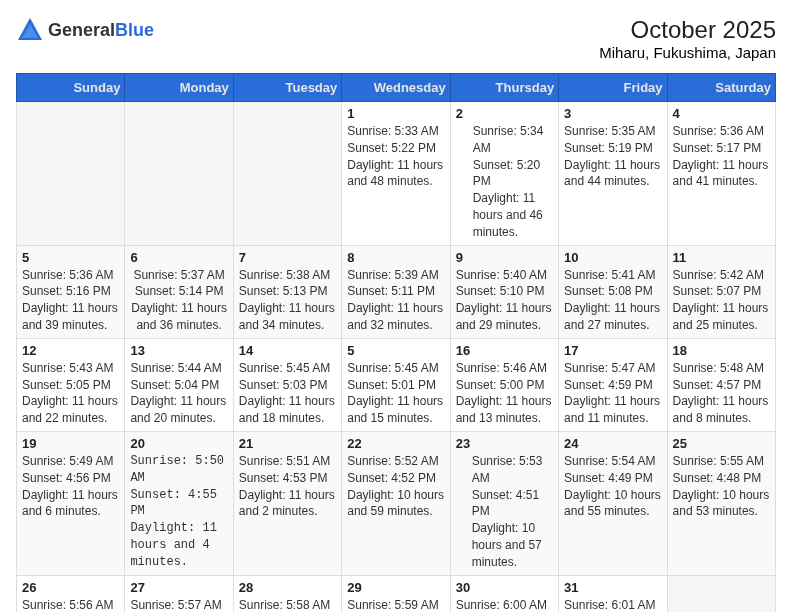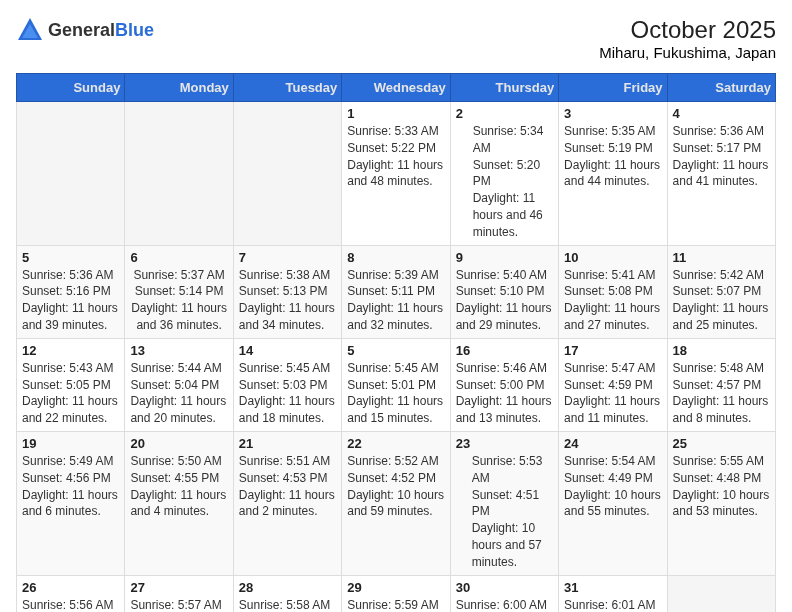--- a/index.html
+++ b/index.html
@@ -239,21 +239,21 @@
       </tr>
       <tr>
         <td>
           <div class="day-number">19</div>
           <div class="day-info" style="white-space: pre-line;">Sunrise: 5:49 AM
 Sunset: 4:56 PM
 Daylight: 11 hours and 6 minutes.</div>
         </td>
         <td>
           <div class="day-number">20</div>
-          <div class="day-info" style="white-space: pre-line;">Sunrise: 5:50 AM
+          <div class="day-info" style="white-space: pre-line; font-family: Liberation Mono, monospace;">Sunrise: 5:50 AM
 Sunset: 4:55 PM
 Daylight: 11 hours and 4 minutes.</div>
         </td>
         <td>
           <div class="day-number">21</div>
           <div class="day-info" style="white-space: pre-line;">Sunrise: 5:51 AM
 Sunset: 4:53 PM
 Daylight: 11 hours and 2 minutes.</div>
         </td>
         <td>

